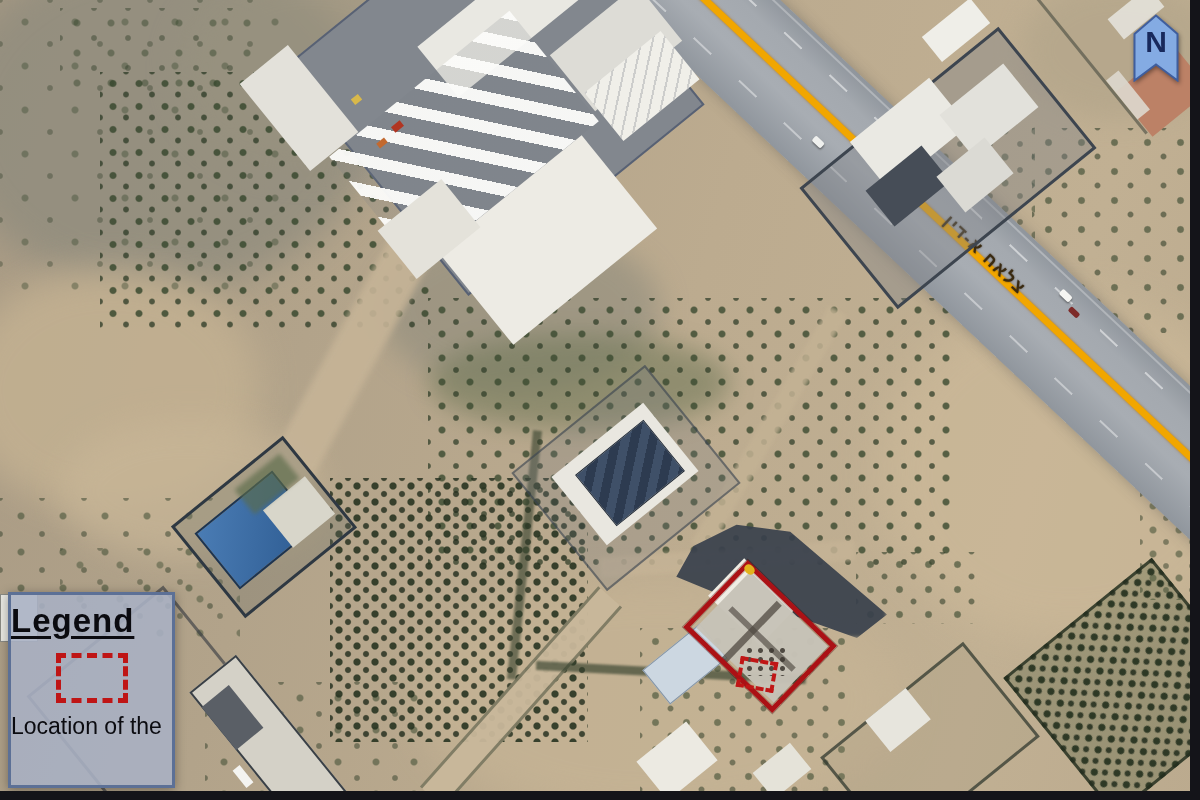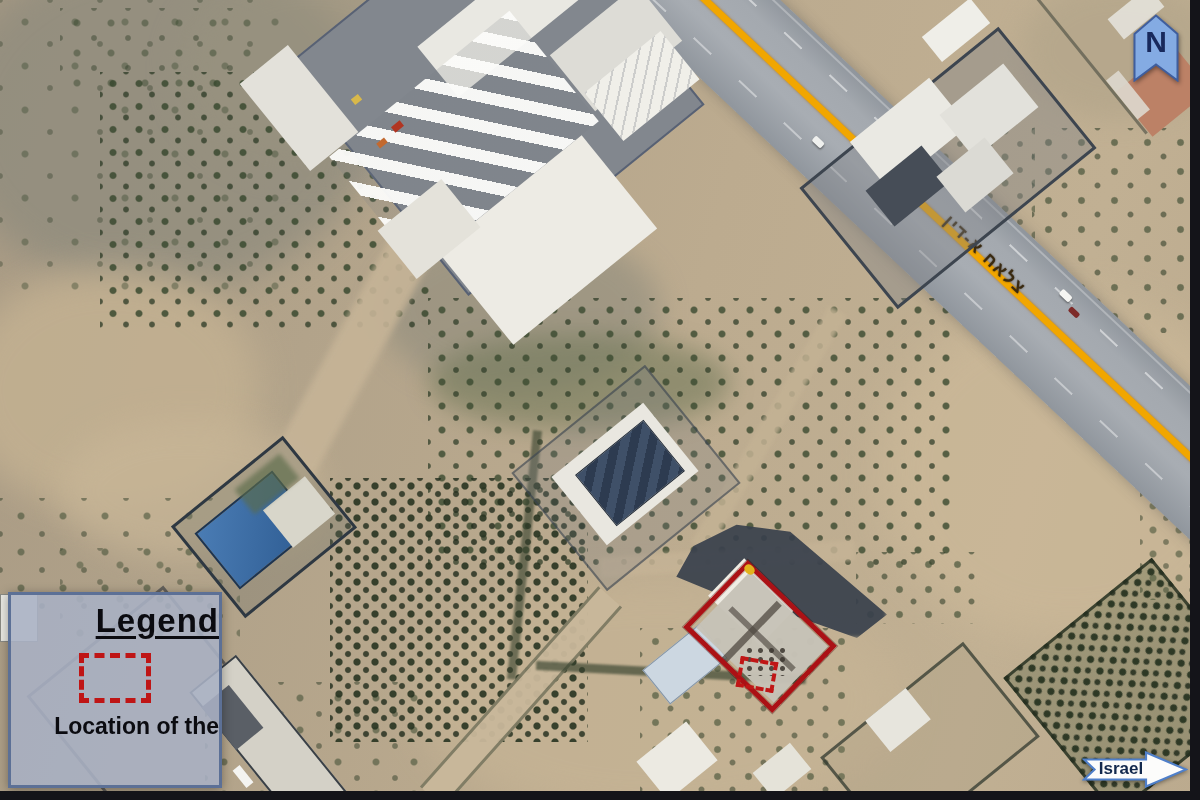--- a/index.html
+++ b/index.html
@@ -8,27 +8,27 @@
          background:linear-gradient(105deg,#a89a84 0%,#b2a38a 28%,#bcab8f 55%,#c1b093 82%,#bbaa8e 100%);}
   .e{position:absolute;}
   .patch{position:absolute;border-radius:48%;}
   .trees{position:absolute;background-image:
       radial-gradient(circle, rgba(56,72,46,.88) 2.8px, rgba(0,0,0,0) 4.1px),
       radial-gradient(circle, rgba(45,59,38,.8) 2.3px, rgba(0,0,0,0) 3.5px);}
   .trees.dark{background-image:
       radial-gradient(circle, rgba(40,52,33,.95) 3px, rgba(0,0,0,0) 4.2px),
       radial-gradient(circle, rgba(33,44,28,.85) 2.4px, rgba(0,0,0,0) 3.6px);}
   .lbl{position:absolute;white-space:nowrap;}
-  #legend-panel{position:absolute;left:8px;top:592px;width:214px;height:196px;box-sizing:border-box;
+  #legend-panel{position:absolute;left:8px;top:592px;width:167px;height:196px;box-sizing:border-box;
       border:3px solid #5c7096;background:rgba(169,177,196,.88);z-index:20;
-      box-shadow:0 2px 10px rgba(0,0,0,.35);text-align:right;}
+      box-shadow:0 2px 10px rgba(0,0,0,.35);text-align:left;}
   #legend-title{margin-top:7px;font-size:33px;font-weight:bold;color:#0b0b10;letter-spacing:1px;
       text-decoration:underline;text-decoration-thickness:3px;text-underline-offset:4px;}
   #legend-icon{margin:13px auto 9px auto;width:62px;height:40px;border:5px dashed #bf1515;}
-  .legend-line{display:block;font-size:23px;font-weight:bold;line-height:29px;color:#0b0b10;}
+  .legend-line{display:block;font-size:23px;font-weight:normal;line-height:29px;color:#0b0b10;}
 </style>
 </head>
 <body>
 
 <div class="stage">
 
   <div class="patch" style="left:-50px;top:-50px;width:420px;height:340px;background:#8e8b7d;filter:blur(18px);opacity:.75;"></div>
   <div class="patch" style="left:180px;top:-30px;width:260px;height:200px;background:#98927f;filter:blur(16px);opacity:.5;"></div>
   <div class="patch" style="left:-40px;top:270px;width:300px;height:240px;background:#c2b091;filter:blur(18px);opacity:.9;"></div>
   <div class="patch" style="left:380px;top:230px;width:280px;height:160px;background:#8f8c7d;filter:blur(14px);opacity:.6;"></div>
@@ -127,26 +127,20 @@
   <div class="e" style="left:738px;top:659px;width:38px;height:31px;box-sizing:border-box;transform:rotate(10deg);z-index:8;border:4px dashed #c01616;"></div>
 
 
   <div class="e" style="left:1133px;top:14px;width:46px;height:68px;z-index:20;filter:drop-shadow(1px 2px 2px rgba(0,0,0,.4));">
     <svg width="46" height="68" viewBox="0 0 46 68" style="position:absolute;left:0;top:0;">
       <polygon points="23,1.5 44.5,20 44.5,66.5 23,50.5 1.5,66.5 1.5,20" fill="#84abe3" stroke="#3f5e9e" stroke-width="2"></polygon>
     </svg>
     <span class="lbl" style="left:0;top:11px;width:46px;text-align:center;font-size:30px;font-weight:bold;color:#18295c;">N</span>
   </div>
 
-  <div class="e" style="left:1082px;top:751px;width:106px;height:37px;z-index:20;filter:drop-shadow(0 1px 2px rgba(0,0,0,.45));">
-    <svg width="106" height="37" viewBox="0 0 106 37" style="position:absolute;left:0;top:0;">
-      <polygon points="2,8.5 64,8.5 64,1.5 104,18.5 64,35.5 64,28.5 2,28.5 12.5,18.5" fill="#fcfcfb" stroke="#4f7fc9" stroke-width="2.2"></polygon>
-    </svg>
-    <span class="lbl" style="left:8px;top:8px;width:62px;text-align:center;font-size:17px;font-weight:bold;color:#13294d;">Israel</span>
-  </div>
 
   <div id="legend-panel">
     <div id="legend-title">Legend</div>
     <div id="legend-icon"></div>
     <div>
       <span class="legend-line">Location of the</span>
     </div>
   </div>
 
   <div class="e" style="left:1190px;top:0;width:10px;height:800px;z-index:30;background:#141419;"></div>

